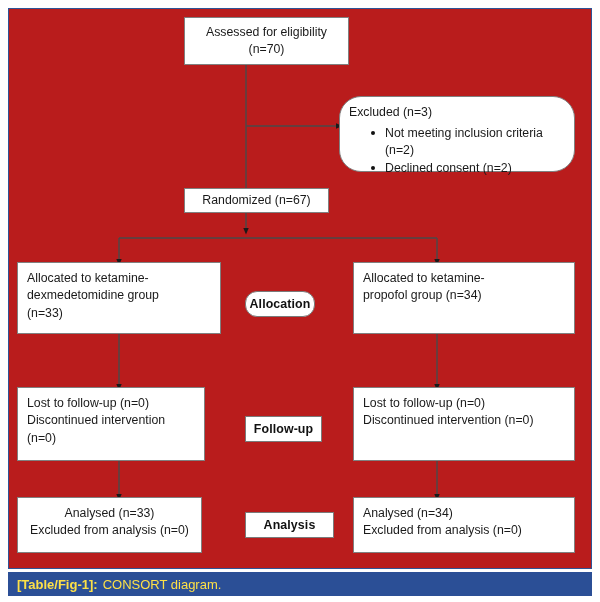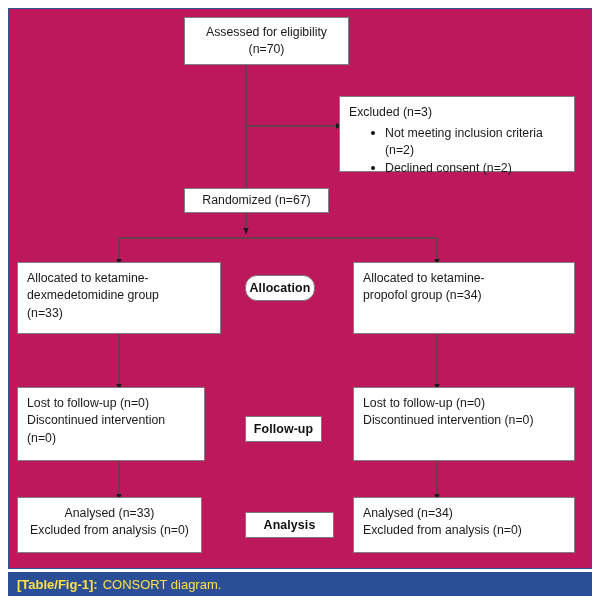--- a/index.html
+++ b/index.html
@@ -16,21 +16,21 @@
     height: 602px;
     background: #ffffff;
     overflow: hidden;
   }
   #canvas {
     position: absolute;
     left: 8px;
     top: 8px;
     width: 584px;
     height: 561px;
-    background: #be185d;
+    background: #b91c1c;
     border: 1px solid #2f5496;
     box-sizing: border-box;
   }
   #diagram-layer {
     position: absolute;
     left: 0;
     top: 0;
     width: 582px;
     height: 559px;
   }
@@ -150,21 +150,21 @@
         <line x1="110" y1="452" x2="110" y2="488" stroke="#4a4a4a" stroke-width="1.4" marker-end="url(#arrowhead)"></line>
 
         <line x1="428" y1="452" x2="428" y2="488" stroke="#4a4a4a" stroke-width="1.4" marker-end="url(#arrowhead)"></line>
       </svg>
 
       <div class="node center" style="left:175px; top:8px; width:165px; height:48px;">
         <div class="line">Assessed for eligibility</div>
         <div class="line">(n=70)</div>
       </div>
 
-      <div class="node" style="left:330px; top:87px; width:236px; height:76px;">
+      <div class="node" style="left:330px; top:87px; width:236px; height:76px;border-radius:22px;">
         <div class="line">Excluded (n=3)</div>
         <ul class="bullets">
           <li>Not meeting inclusion criteria (n=2)</li>
           <li>Declined consent (n=2)</li>
         </ul>
       </div>
 
       <div class="node center" style="left:175px; top:179px; width:145px; height:25px;">
         <div class="line">Randomized (n=67)</div>
       </div>
@@ -173,21 +173,21 @@
         <div class="line">Allocated to ketamine-</div>
         <div class="line">dexmedetomidine group</div>
         <div class="line">(n=33)</div>
       </div>
 
       <div class="node" style="left:344px; top:253px; width:222px; height:72px;">
         <div class="line">Allocated to ketamine-</div>
         <div class="line">propofol group (n=34)</div>
       </div>
 
-      <div class="stage" style="left:236px; top:266px; width:70px; height:26px;border-radius:12px;">
+      <div class="stage" style="left:236px; top:282px; width:70px; height:26px;border-radius:12px;">
         <span>Allocation</span>
       </div>
 
       <div class="node" style="left:8px; top:378px; width:188px; height:74px;">
         <div class="line">Lost to follow-up (n=0)</div>
         <div class="line">Discontinued intervention</div>
         <div class="line">(n=0)</div>
       </div>
 
       <div class="node" style="left:344px; top:378px; width:222px; height:74px;">

